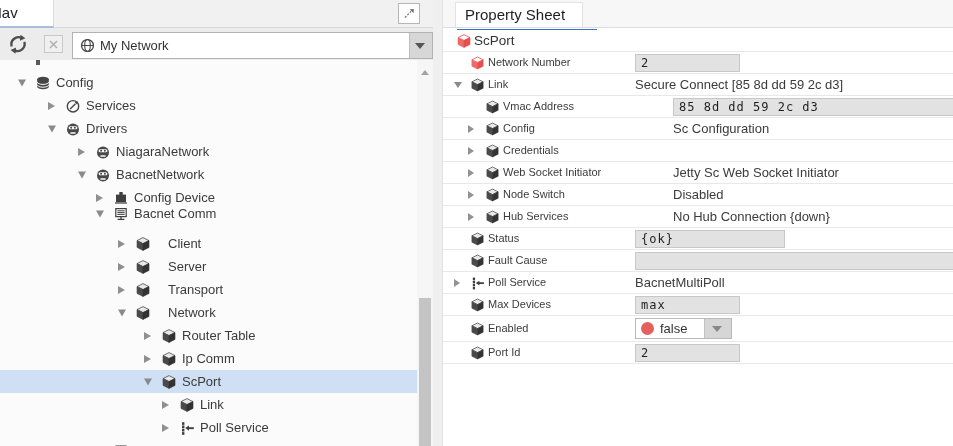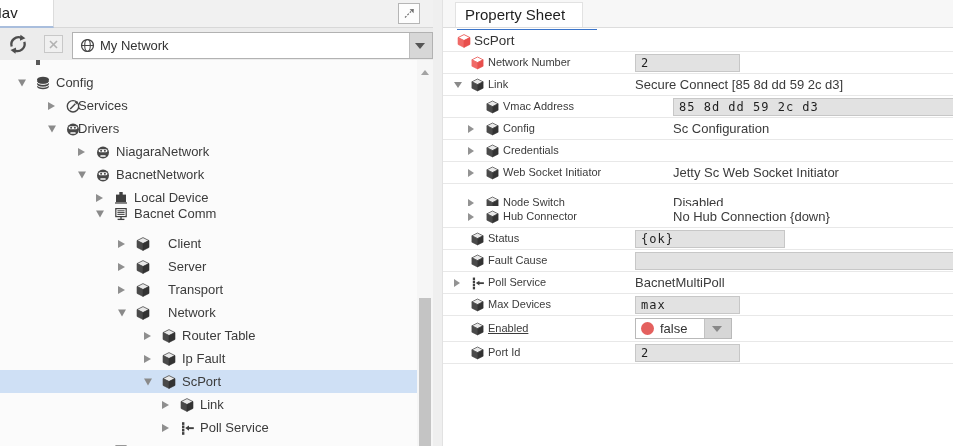--- a/index.html
+++ b/index.html
@@ -27,21 +27,21 @@
   .tree{position:absolute;left:0;top:60px;width:433px;height:386px;background:#fbfbfb;overflow:hidden;}
   .partial-top{position:absolute;left:36px;top:0;width:4px;height:5px;background:#5a5a5a;}
   .trow{position:absolute;left:0;width:417px;height:23px;}
   .trow.sel{background:#cfe0f5;}
   .exp{position:absolute;top:50%;transform:translateY(-50%);width:0;height:0;}
   .exp.c{border-left:7px solid #8f8f8f;border-top:4.5px solid transparent;border-bottom:4.5px solid transparent;}
   .exp.e{border-top:7px solid #8a8a8a;border-left:4.5px solid transparent;border-right:4.5px solid transparent;}
   .ticon{position:absolute;top:50%;transform:translateY(-50%);}
   .tlabel{position:absolute;top:0;line-height:23px;font-size:13px;color:#3b3b3b;white-space:nowrap;}
   .lv0 .exp{left:18px}.lv0 .ticon{left:35px}.lv0 .tlabel{left:56px}
-  .lv1 .exp{left:48px}.lv1 .ticon{left:65px}.lv1 .tlabel{left:78px}
+  .lv1 .exp{left:48px}.lv1 .ticon{left:65px}.lv1 .tlabel{left:86px}
   .lv2 .exp{left:78px}.lv2 .ticon{left:95px}.lv2 .tlabel{left:116px}
   .lv3 .exp{left:96px}.lv3 .ticon{left:113px}.lv3 .tlabel{left:134px}
   .lv4 .exp{left:118px}.lv4 .ticon{left:135px}.lv4 .tlabel{left:168px}
   .lv5 .exp{left:144px}.lv5 .ticon{left:161px}.lv5 .tlabel{left:182px}
   .lv6 .exp{left:162px}.lv6 .ticon{left:179px}.lv6 .tlabel{left:200px}
 
   .vscroll{position:absolute;right:0;top:60px;width:16px;height:386px;background:#f6f6f6;}
   .vs-up{width:0;height:0;margin:10px auto 0;border-bottom:5px solid #a3a3a3;border-left:4.5px solid transparent;border-right:4.5px solid transparent;}
   .vs-thumb{position:absolute;left:2px;top:238px;width:12px;height:148px;background:#c4c4c4;}
 
@@ -54,21 +54,21 @@
   .ps-accent{position:absolute;left:1px;top:26px;width:140px;height:3px;background:#3a74c9;}
 
   .prow{position:absolute;left:10px;right:0;height:21px;border-bottom:1px solid #e8e8e8;background:#fff;}
   .prow.tall{height:25px;}
   .pexp{position:absolute;top:50%;transform:translateY(-50%);width:0;height:0;}
   .pexp.c{border-left:6px solid #939393;border-top:4px solid transparent;border-bottom:4px solid transparent;}
   .pexp.e{border-top:6px solid #8a8a8a;border-left:4px solid transparent;border-right:4px solid transparent;}
   .picon{position:absolute;top:50%;transform:translateY(-50%);}
   .plabel{position:absolute;top:0;line-height:21px;font-size:11px;color:#3b3b3b;white-space:nowrap;}
   .pvalue{position:absolute;top:0;line-height:21px;font-size:13px;color:#3b3b3b;white-space:nowrap;}
-  .prow.tall .plabel,.prow.tall .pvalue{line-height:25px;text-decoration:underline;}
+  .prow.tall .plabel,.prow.tall .pvalue{line-height:25px;}
   .sl1 .pexp{left:11px}.sl1 .picon{left:27px}.sl1 .plabel{left:45px}.sl1 .pvalue{left:192px}
   .sl2 .pexp{left:25px}.sl2 .picon{left:42px}.sl2 .plabel{left:60px}.sl2 .pvalue{left:230px}
   .hicon{left:13px}
   .hname{position:absolute;left:31px;top:0;line-height:21px;font-size:13.5px;color:#333;}
   .htype{position:absolute;left:78px;top:0;line-height:21px;font-size:13.5px;color:#333;}
   .pfield{position:absolute;top:2px;height:16px;background:#e2e2e2;border:1px solid #c7c7c7;box-sizing:content-box;
           font-family:"DejaVu Sans Mono",monospace;font-size:12px;line-height:16px;padding-left:5px;color:#1f1f1f;letter-spacing:1px;white-space:pre;}
   .sl1 .pfield{left:192px}.sl2 .pfield{left:230px}
   .w-sm{width:98px}.w-md{width:143px}.w-lg{width:313px}.w-xl{width:279px}
   .pdrop{position:absolute;left:192px;top:2px;width:97px;height:21px;background:#fff;border:1px solid #b9b9b9;box-sizing:border-box;}
@@ -229,21 +229,21 @@
         <svg class="ticon" width="16" height="16" viewBox="0 0 16 16">
             <use href="#i-face"></use>
           </svg>
         <span class="tlabel">BacnetNetwork</span>
       </div>
       <div class="trow lv3" style="top:126px">
         <span class="exp c"></span>
         <svg class="ticon" width="16" height="16" viewBox="0 0 16 16">
             <use href="#i-device"></use>
           </svg>
-        <span class="tlabel">Local Device</span>
+        <span class="tlabel">Config Device</span>
       </div>
       <div class="trow lv3" style="top:142px">
         <span class="exp e"></span>
         <svg class="ticon" width="16" height="16" viewBox="0 0 16 16">
             <use href="#i-comm"></use>
           </svg>
         <span class="tlabel">Bacnet Comm</span>
       </div>
       <div class="trow lv4" style="top:172px">
         <span class="exp c"></span>
@@ -278,21 +278,21 @@
         <svg class="ticon" width="16" height="16" viewBox="0 0 16 16">
             <use href="#i-cube"></use>
           </svg>
         <span class="tlabel">Router Table</span>
       </div>
       <div class="trow lv5" style="top:287px">
         <span class="exp c"></span>
         <svg class="ticon" width="16" height="16" viewBox="0 0 16 16">
             <use href="#i-cube"></use>
           </svg>
-        <span class="tlabel">Ip Fault</span>
+        <span class="tlabel">Ip Comm</span>
       </div>
       <div class="trow lv5 sel" style="top:310px">
         <span class="exp e"></span>
         <svg class="ticon" width="16" height="16" viewBox="0 0 16 16">
             <use href="#i-cube"></use>
           </svg>
         <span class="tlabel">ScPort</span>
       </div>
       <div class="trow lv6" style="top:333px">
         <span class="exp c"></span>
@@ -383,35 +383,35 @@
 
     <div class="prow sl2" style="top:162px">
       <span class="pexp c"></span>
       <svg class="picon" width="15" height="15" viewBox="0 0 16 16">
           <use href="#i-cube"></use>
         </svg>
       <span class="plabel">Web Socket Initiator</span>
       <span class="pvalue">Jetty Sc Web Socket Initiator</span>
     </div>
 
-    <div class="prow sl2" style="top:192px">
+    <div class="prow sl2" style="top:184px">
       <span class="pexp c"></span>
       <svg class="picon" width="15" height="15" viewBox="0 0 16 16">
           <use href="#i-cube"></use>
         </svg>
       <span class="plabel">Node Switch</span>
       <span class="pvalue">Disabled</span>
     </div>
 
     <div class="prow sl2" style="top:206px">
       <span class="pexp c"></span>
       <svg class="picon" width="15" height="15" viewBox="0 0 16 16">
           <use href="#i-cube"></use>
         </svg>
-      <span class="plabel">Hub Connector</span>
+      <span class="plabel">Hub Services</span>
       <span class="pvalue">No Hub Connection {down}</span>
     </div>
 
     <div class="prow sl1" style="top:228px">
       <svg class="picon" width="15" height="15" viewBox="0 0 16 16">
           <use href="#i-cube"></use>
         </svg>
       <span class="plabel">Status</span>
       <span class="pfield w-md">{ok}</span>
     </div>

